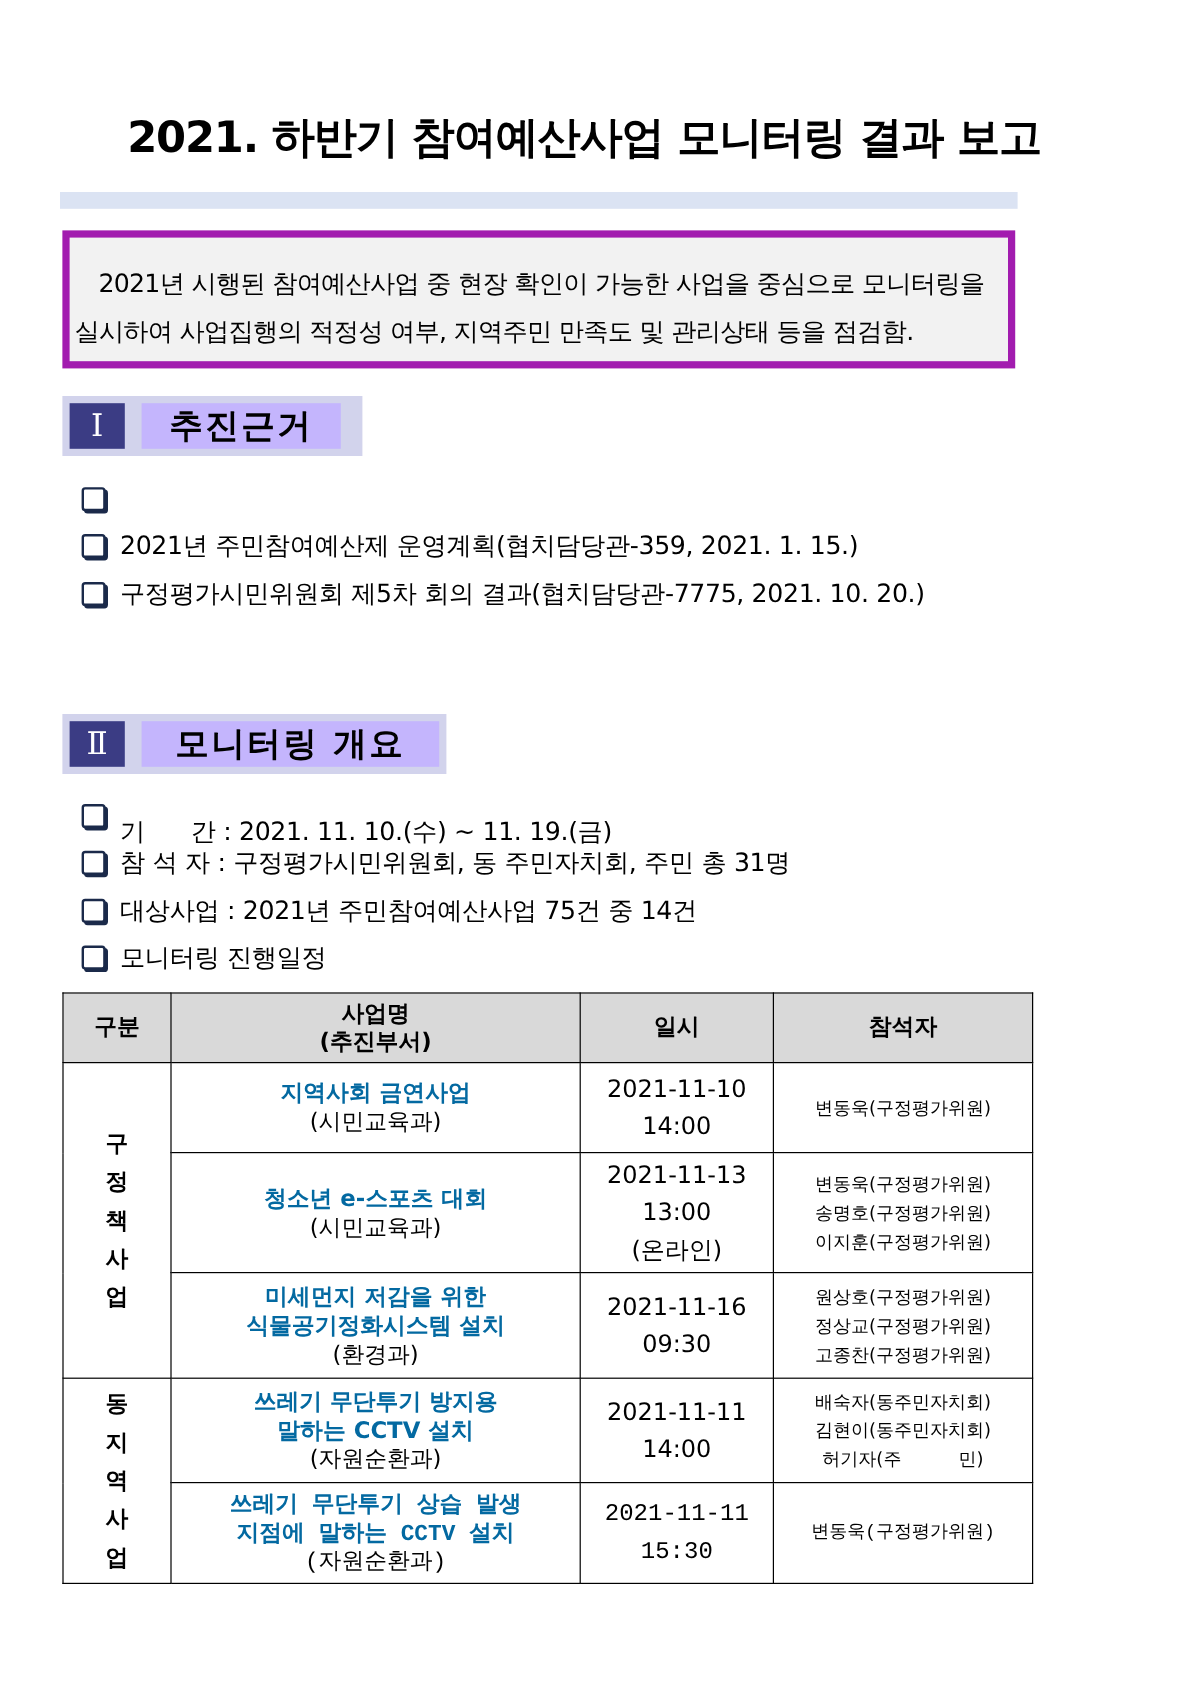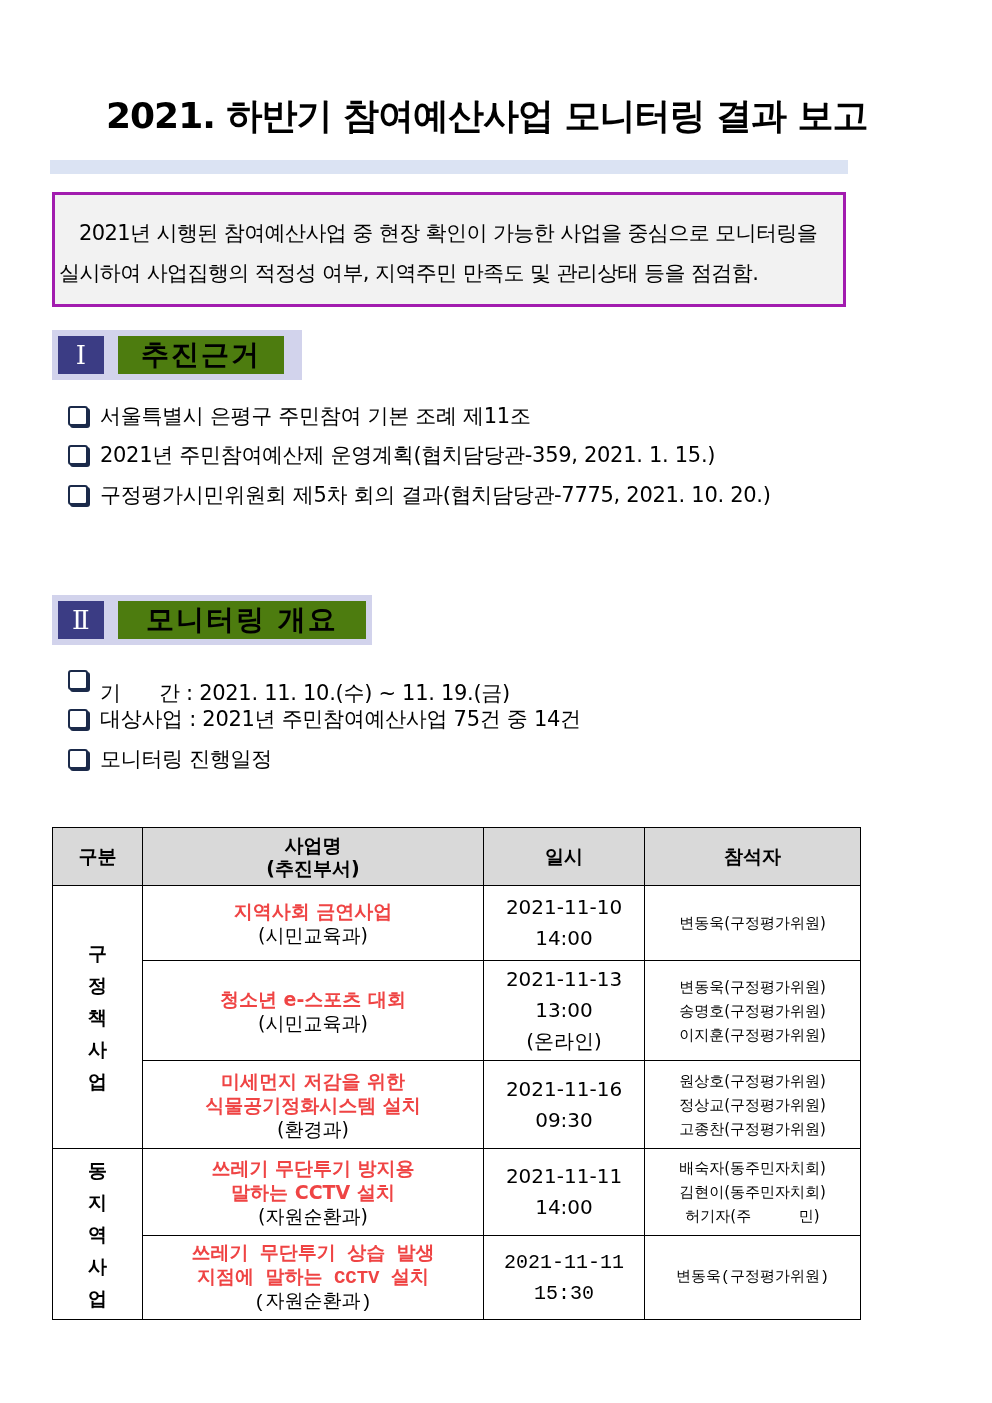--- a/index.html
+++ b/index.html
@@ -11,38 +11,38 @@
       font-family: "DejaVu Sans", sans-serif; font-weight: bold;
       font-size: 36px; letter-spacing: -1px; line-height: 48px; white-space: nowrap; margin-left: 46px;
     }
     .title-bar {
       position: absolute; left: 50px; top: 160px; width: 798px; height: 14px;
       background: #dbe3f3;
     }
 
     .summary-box {
       position: absolute; left: 52px; top: 192px; width: 794px; height: 115px;
-      border: 3px solid #a21caf; background: #f2f2f2;
+      border: 6px solid #a21caf; background: #f2f2f2;
       padding: 18px 4px 0 4px;
       font-size: 21px; line-height: 40px; letter-spacing: -0.6px; white-space: nowrap;
     }
     .summary-box .line1 { padding-left: 20px; }
 
     .section-head {
       position: absolute; left: 52px; height: 50px;
       background: #d2d3ec; padding: 6px;
       display: flex; align-items: stretch; gap: 14px;
     }
     .section-head .num {
       width: 46px; background: #3b3c84; color: #fff;
       font-family: "DejaVu Serif", serif; font-size: 26px;
       display: flex; align-items: center; justify-content: center;
     }
     .section-head .label {
-      background: #4d7c0f; font-weight: bold; font-size: 28px;
+      background: #c4b5fd; font-weight: bold; font-size: 28px;
       display: flex; align-items: center; justify-content: center;
       letter-spacing: 2px; padding: 0 16px;
     }
 
     .bullets { position: absolute; left: 68px; list-style: none; }
     .bullets li {
       display: flex; align-items: center; height: 39.5px;
       font-size: 21px; letter-spacing: -0.3px; white-space: nowrap;
     }
     .box-icon {
@@ -56,21 +56,21 @@
       border-collapse: collapse; table-layout: fixed;
     }
     table.schedule th, table.schedule td {
       border: 1px solid #000; text-align: center; vertical-align: middle;
     }
     table.schedule th {
       background: #d9d9d9; font-weight: bold; font-size: 19px; line-height: 23px; height: 58px;
     }
     .cat-cell { font-weight: bold; font-size: 19px; line-height: 32px; }
     .cat-cell span { display: block; }
-    .proj-name { color: #ef4444; font-weight: bold; font-size: 19px; line-height: 24px; display: block; }
+    .proj-name { color: #0369a1; font-weight: bold; font-size: 19px; line-height: 24px; display: block; }
     .proj-dept { font-size: 19px; line-height: 24px; display: block; }
     .date-cell span { display: block; font-size: 20px; line-height: 31px; }
     .att-cell span { display: block; font-size: 15px; line-height: 24px; }
     .att-cell span.pad { white-space: pre; }
   </style>
 </head>
 <body>
 
 <div class="title">2021. 하반기 참여예산사업 모니터링 결과 보고</div>
 <div class="title-bar"></div>
@@ -80,40 +80,43 @@
   <div>실시하여 사업집행의 적정성 여부, 지역주민 만족도 및 관리상태 등을 점검함.</div>
 </div>
 
 <div class="section-head" style="top:330px; width:250px;">
   <div class="num">Ⅰ</div>
   <div class="label" style="width:166px;">추진근거</div>
 </div>
 <ul class="bullets" style="top:396px;">
   <li>
       <span class="box-icon"></span>
-      <span>서울특별시 은평구 주민참여 기본 조례 제11조</span>
     </li>
   <li>
       <span class="box-icon"></span>
       <span>2021년 주민참여예산제 운영계획(협치담당관-359, 2021. 1. 15.)</span>
     </li>
   <li>
       <span class="box-icon"></span>
       <span>구정평가시민위원회 제5차 회의 결과(협치담당관-7775, 2021. 10. 20.)</span>
     </li>
 </ul>
 
 <div class="section-head" style="top:595px; width:320px;">
   <div class="num">Ⅱ</div>
   <div class="label" style="width:250px;">모니터링 개요</div>
 </div>
 <ul class="bullets" style="top:660px;">
   <li>
       <span class="box-icon"></span>
       <span style="white-space:pre;margin-top:27px;">기      간 : 2021. 11. 10.(수) ~ 11. 19.(금)</span>
+    </li>
+  <li>
+      <span class="box-icon"></span>
+      <span>참 석 자 : 구정평가시민위원회, 동 주민자치회, 주민 총 31명</span>
     </li>
   <li>
       <span class="box-icon"></span>
       <span>대상사업 : 2021년 주민참여예산사업 75건 중 14건</span>
     </li>
   <li>
       <span class="box-icon"></span>
       <span>모니터링 진행일정</span>
     </li>
 </ul>

